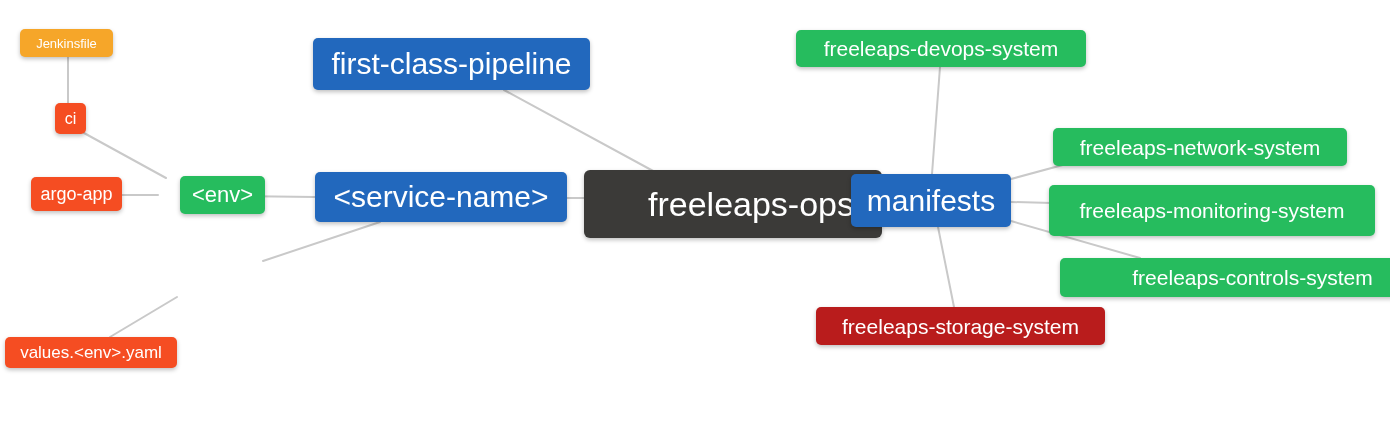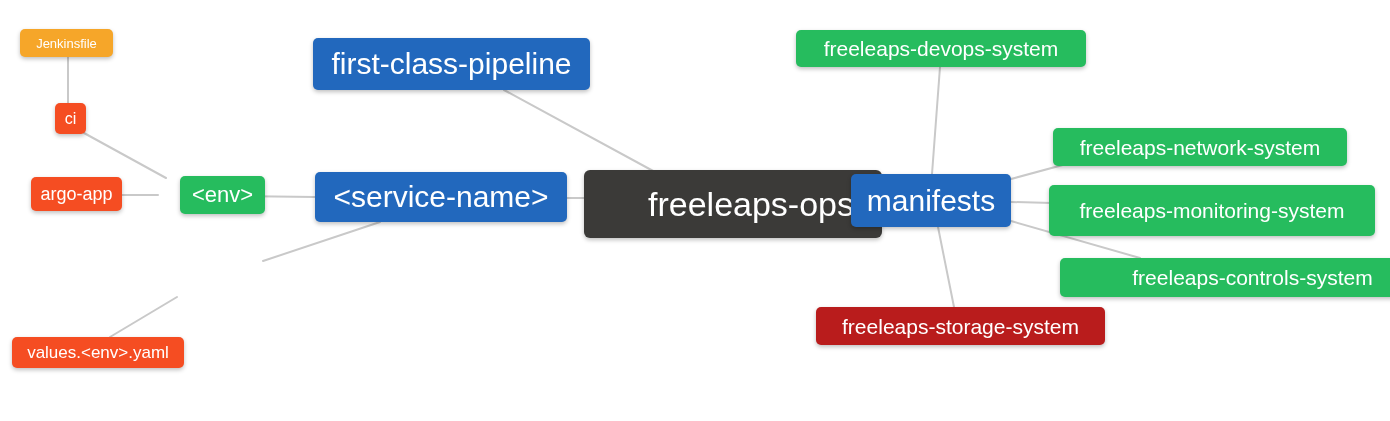--- a/index.html
+++ b/index.html
@@ -58,19 +58,19 @@
     </svg>
 
 <div class="node root" style="left: 584px; top: 170px; width: 262px; height: 68px; font-size: 34px; background: rgb(59, 58, 56); color: rgb(255, 255, 255);">freeleaps-ops</div>
     <div class="node" style="left: 313px; top: 38px; width: 277px; height: 52px; font-size: 30px; background: rgb(34, 104, 189); color: rgb(255, 255, 255);">first-class-pipeline</div>
     <div class="node" style="left: 315px; top: 172px; width: 252px; height: 50px; font-size: 30px; background: rgb(34, 104, 189); color: rgb(255, 255, 255);">&lt;service-name&gt;</div>
     <div class="node" style="left: 851px; top: 174px; width: 160px; height: 53px; font-size: 30px; background: rgb(34, 104, 189); color: rgb(255, 255, 255);">manifests</div>
     <div class="node" style="left: 158px; top: 176px; width: 85px; height: 38px; font-size: 22px; background: rgb(38, 188, 94); color: rgb(255, 255, 255); margin-left: 22px;">&lt;env&gt;</div>
     <div class="node" style="left: 55px; top: 103px; width: 31px; height: 31px; font-size: 16px; background: rgb(245, 77, 34); color: rgb(255, 255, 255);">ci</div>
     <div class="node" style="left: 31px; top: 177px; width: 91px; height: 34px; font-size: 18px; background: rgb(245, 77, 34); color: rgb(255, 255, 255);">argo-app</div>
     <div class="node" style="left: 20px; top: 29px; width: 93px; height: 28px; font-size: 13px; background: rgb(246, 166, 41); color: rgb(255, 255, 255);">Jenkinsfile</div>
-    <div class="node" style="left: 5px; top: 337px; width: 172px; height: 31px; font-size: 17px; background: rgb(245, 77, 34); color: rgb(255, 255, 255); margin-left: 7px;">values.&lt;env&gt;.yaml</div>
+    <div class="node" style="left: 5px; top: 337px; width: 172px; height: 31px; font-size: 17px; background: rgb(245, 77, 34); color: rgb(255, 255, 255);">values.&lt;env&gt;.yaml</div>
     <div class="node" style="left: 796px; top: 30px; width: 290px; height: 37px; font-size: 21px; background: rgb(38, 188, 94); color: rgb(255, 255, 255);">freeleaps-devops-system</div>
     <div class="node" style="left: 1053px; top: 96px; width: 294px; height: 38px; font-size: 21px; background: rgb(38, 188, 94); color: rgb(255, 255, 255); margin-top: 32px;">freeleaps-network-system</div>
     <div class="node" style="left: 1049px; top: 185px; width: 326px; height: 51px; font-size: 21px; background: rgb(38, 188, 94); color: rgb(255, 255, 255);">freeleaps-monitoring-system</div>
     <div class="node" style="left: 1060px; top: 258px; width: 293px; height: 39px; font-size: 21px; background: rgb(38, 188, 94); color: rgb(255, 255, 255); padding-left: 46px;">freeleaps-controls-system</div>
     <div class="node" style="left: 816px; top: 307px; width: 289px; height: 38px; font-size: 21px; background: #b91c1c; color: rgb(255, 255, 255);">freeleaps-storage-system</div>
   </div>
 
 </body></html>

